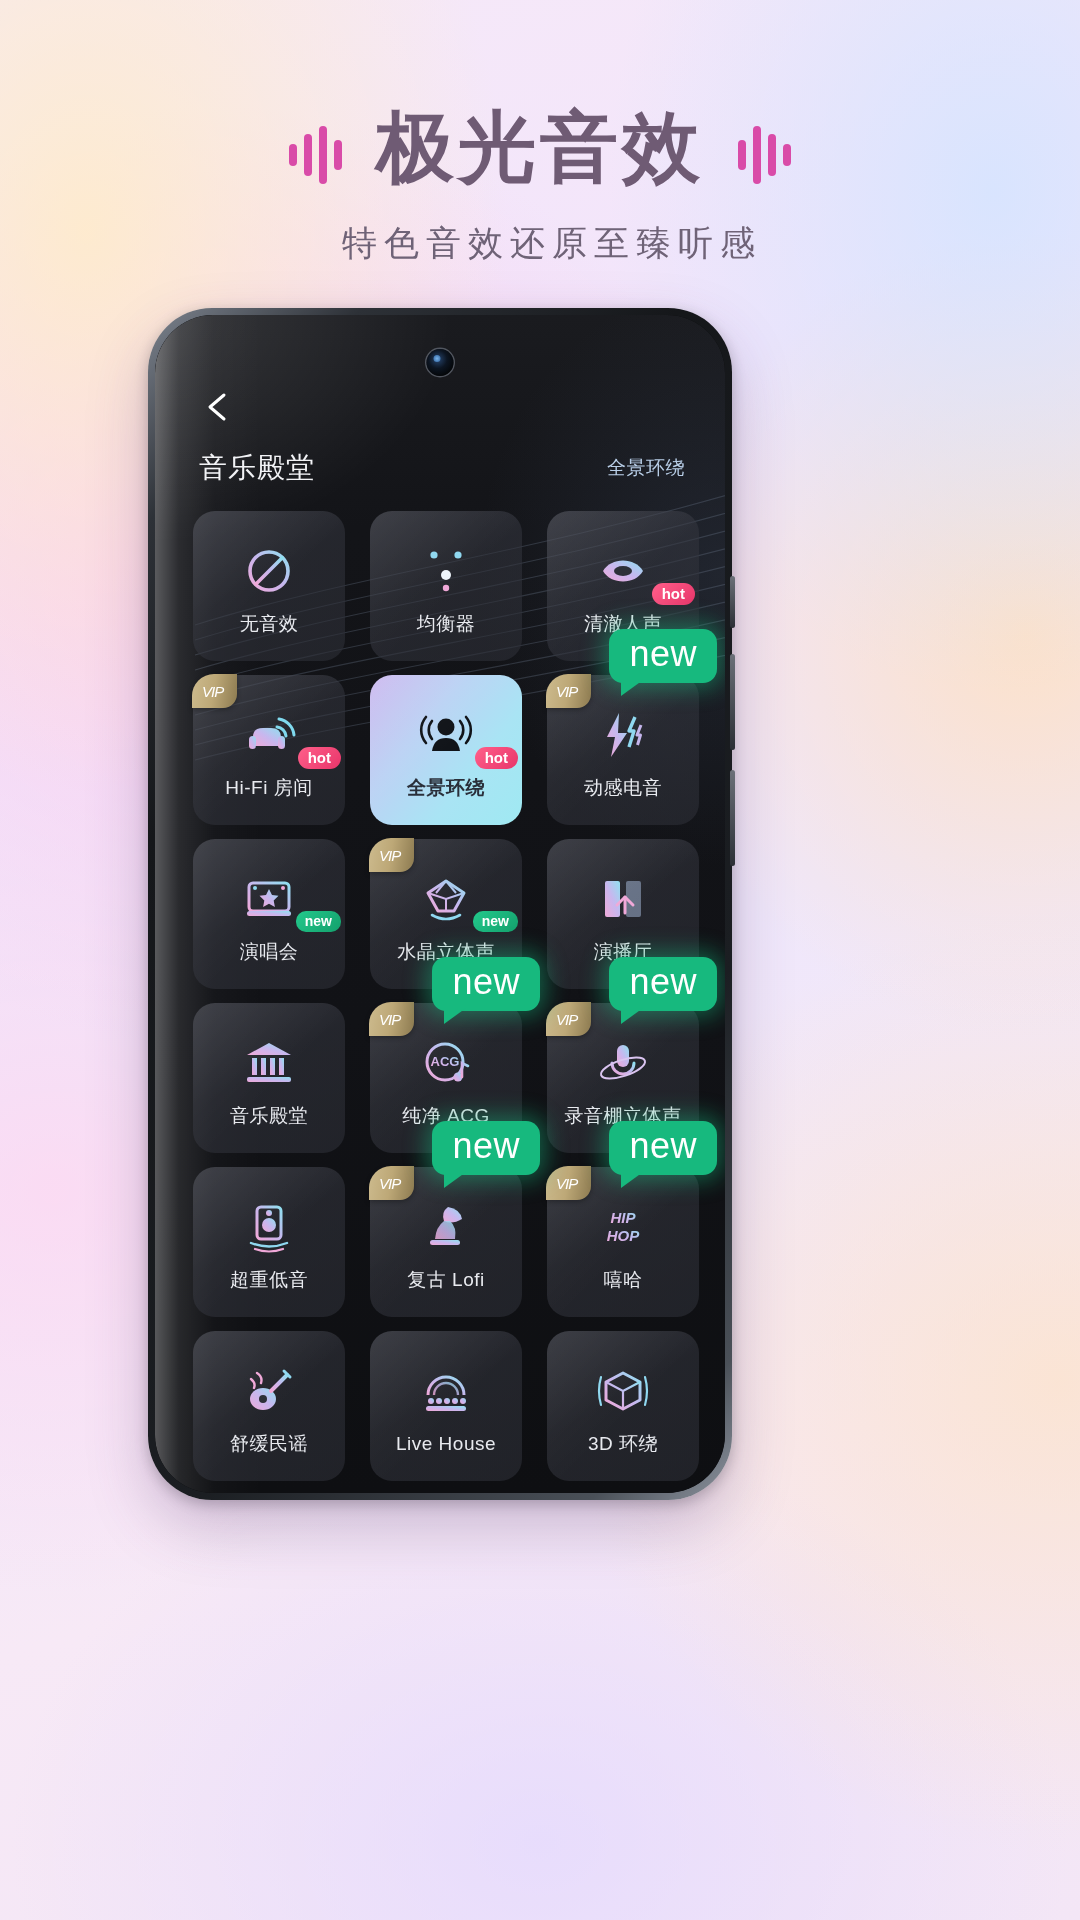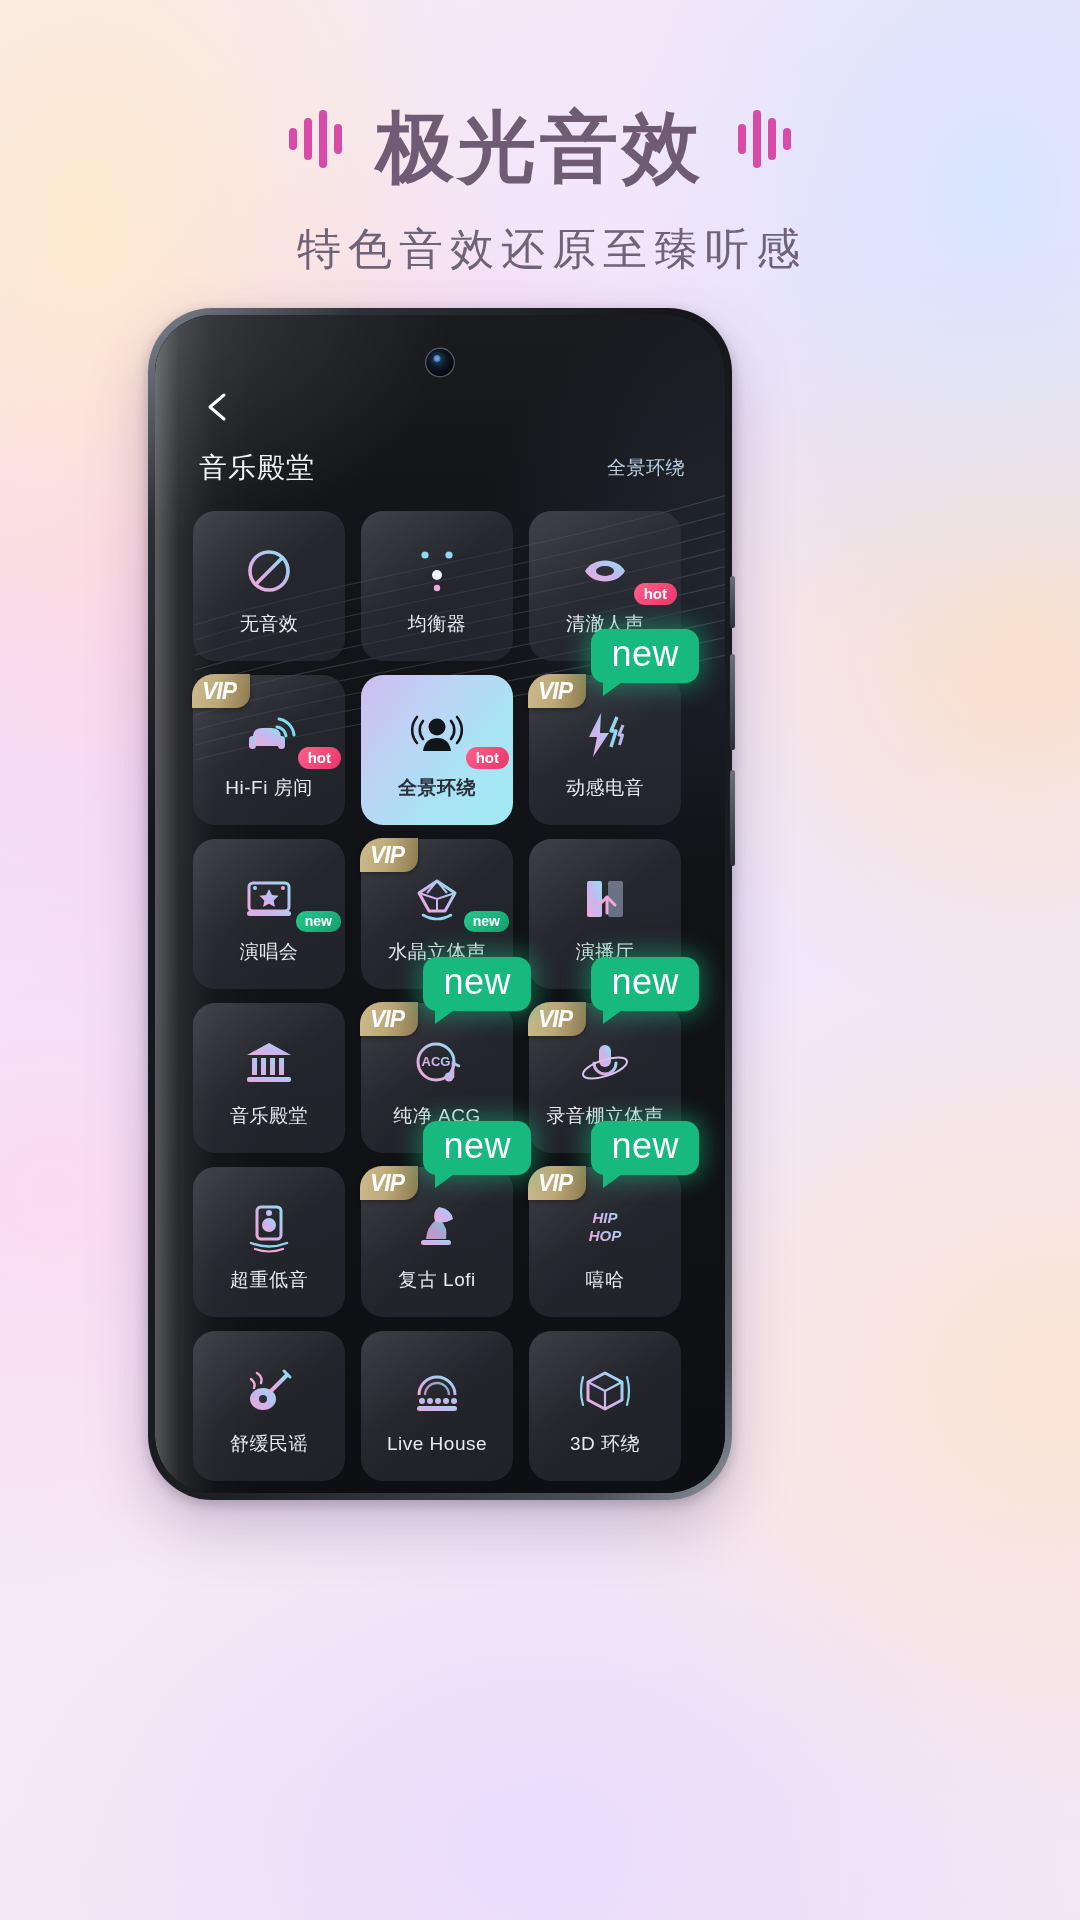--- a/index.html
+++ b/index.html
@@ -17,36 +17,36 @@
       radial-gradient(ellipse 50% 30% at 95% 33%, rgba(255,224,190,.8), rgba(255,224,190,0) 70%),
       radial-gradient(ellipse 60% 30% at 5% 62%, rgba(255,214,240,.7), rgba(255,214,240,0) 70%),
       radial-gradient(ellipse 65% 35% at 98% 72%, rgba(252,226,198,.7), rgba(252,226,198,0) 70%),
       radial-gradient(ellipse 70% 30% at 50% 96%, rgba(226,216,255,.7), rgba(226,216,255,0) 70%),
       linear-gradient(165deg,#f6e9f8 0%,#f2e4fb 25%,#efe7fb 50%,#f7e9f6 75%,#f3e6f6 100%);
   }
 
   
   .hero { position:absolute; left:0; top:0; width:1080px; text-align:center; }
   .hero-title-row {
-    display:flex; align-items:flex-start; justify-content:center; gap:34px;
+    display:flex; align-items:flex-end; justify-content:center; gap:34px;
     margin-top:108px;
   }
   .wave { display:flex; align-items:center; gap:7px; height:62px; }
   .wave span { display:block; width:8px; border-radius:4px; background:#d94ba8; }
   .wave .b1 { height:22px; } .wave .b2 { height:42px; }
   .wave .b3 { height:58px; } .wave .b4 { height:30px; }
   .wave.right .b1 { height:30px; } .wave.right .b2 { height:58px; }
   .wave.right .b3 { height:42px; } .wave.right .b4 { height:22px; }
   .hero-title {
     font-size:78px; font-weight:700; letter-spacing:4px;
     color:#6f5b74; line-height:1;
     font-family:"Liberation Sans","DejaVu Sans",sans-serif;
   }
   .hero-sub {
-    margin-top:34px; font-size:44px; letter-spacing:7px;
+    margin-top:34px; font-size:35px; letter-spacing:7px;
     color:#6f6377; font-weight:400;margin-left:24px;
   }
 
   
   .phone {
     position:absolute; left:148px; top:308px;
     width:584px; height:1192px;
     border-radius:64px;
     background:linear-gradient(135deg,#7e8590 0%,#2d3137 12%,#15171a 30%,#1b1e22 70%,#4a5058 92%,#8e95a0 100%);
     padding:7px;
@@ -98,21 +98,21 @@
   .screen-current {
     position:absolute; right:40px; top:140px;
     font-size:19px; color:#b9cfe8; letter-spacing:.5px;
   }
 
   
   .grid {
     position:absolute; left:38px; top:196px;
     width:508px;
     display:grid; grid-template-columns:repeat(3,152px);
-    gap:14px 16px;
+    gap:14px 25px;
   }
   .tile {
     position:relative; width:152px; height:150px; border-radius:22px;
     background:linear-gradient(150deg, rgba(74,76,86,.60) 0%, rgba(52,54,63,.55) 45%, rgba(44,46,54,.62) 100%);
     display:flex; flex-direction:column; align-items:center; justify-content:center;
     overflow:visible; cursor:pointer;
   }
   .tile::before{
     content:""; position:absolute; inset:0; border-radius:22px;
     background:linear-gradient(135deg, rgba(255,255,255,.055) 0%, rgba(255,255,255,0) 55%);
@@ -129,21 +129,21 @@
   }
   .tile.selected .tile-label { color:#2a2f3a; font-weight:600; }
 
   
   .vip {
     position:absolute; left:-1px; top:-1px;
     height:34px; padding:0 14px 0 10px;
     display:flex; align-items:center;
     background:linear-gradient(100deg,#cdbb8e 0%,#bda877 48%,#8c7a50 100%);
     border-top-left-radius:22px; border-bottom-right-radius:14px;
-    font-style:italic; font-weight:700; font-size:23px; color:#fff;
+    font-style:italic; font-weight:400; font-size:15px; color:#fff;
     letter-spacing:-1px; z-index:3;
     box-shadow:0 2px 5px rgba(0,0,0,.3);
   }
   
   .hot {
     position:absolute; right:4px; top:72px;
     background:linear-gradient(135deg,#ff5f8a,#e8356a);
     color:#fff; font-size:15px; font-weight:700;
     padding:2px 10px 3px; border-radius:11px; z-index:4;
     line-height:1.15;

